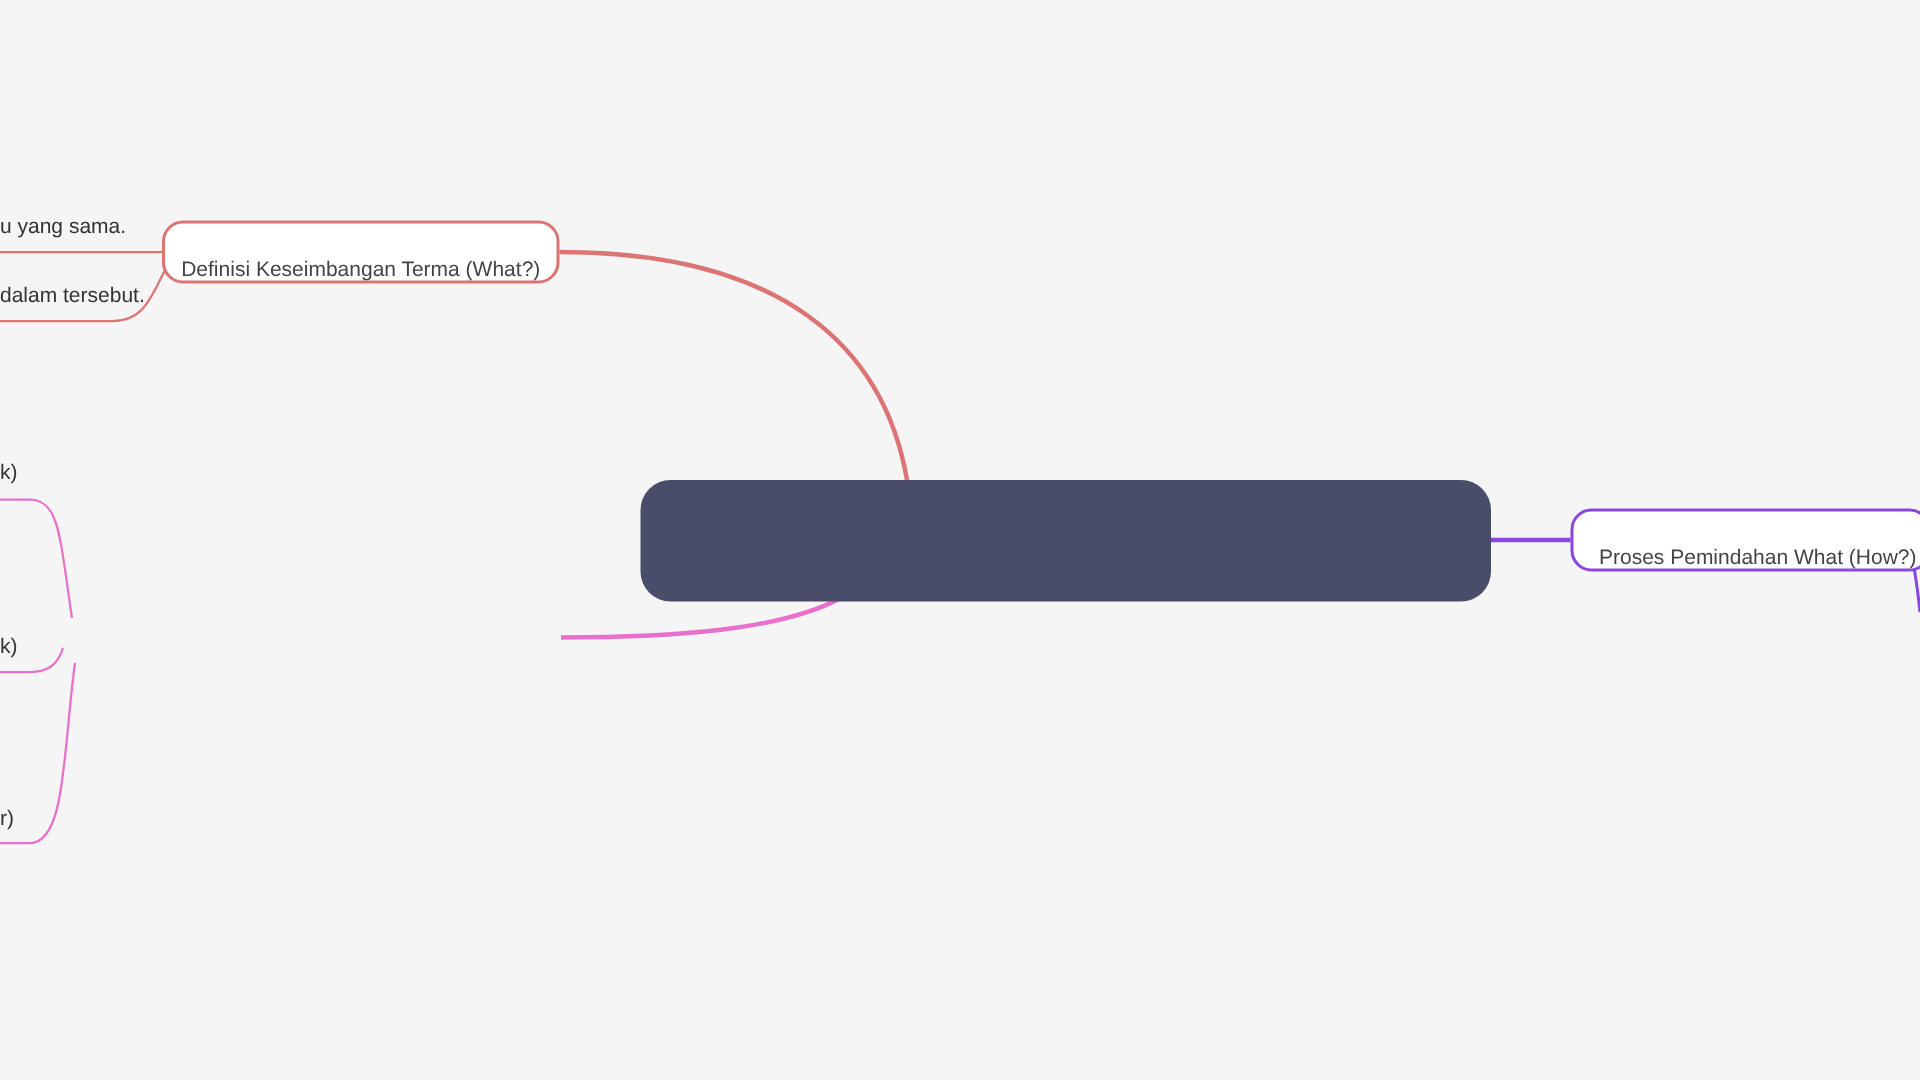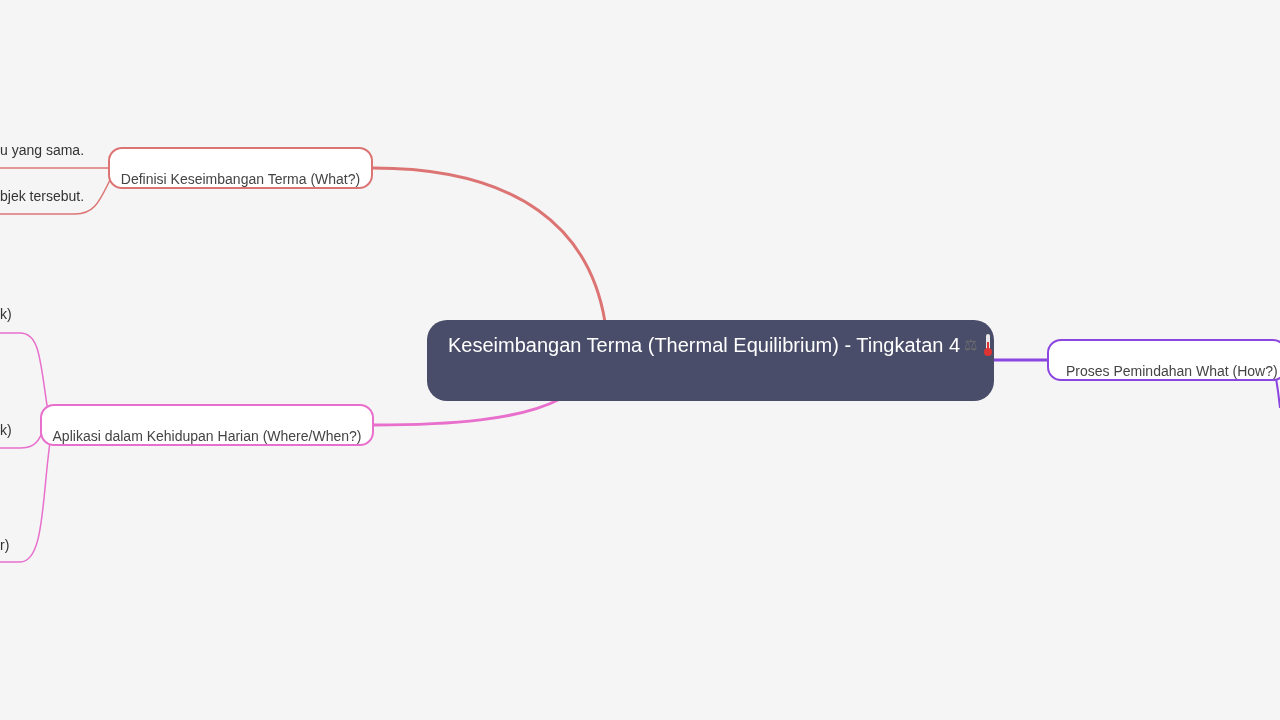--- a/index.html
+++ b/index.html
@@ -56,41 +56,29 @@
 
     <path d="M48,412 C40,360 40,333 20,333 L0,333" stroke="#e86fcc" stroke-width="1.5" fill="none"></path>
     <path d="M42,432 C38,445 30,448 20,448 L0,448" stroke="#e86fcc" stroke-width="1.5" fill="none"></path>
     <path d="M50,442 C42,500 44,562 20,562 L0,562" stroke="#e86fcc" stroke-width="1.5" fill="none"></path>
 
     <path d="M994,360 L1047,360" stroke="#8b46e0" stroke-width="3" fill="none"></path>
     <path d="M1276,378 C1278,390 1279,398 1280,408" stroke="#8b46e0" stroke-width="2" fill="none"></path>
   </svg>
 
   <div class="leaf" style="left:0;top:142px;">u yang sama.</div>
-  <div class="leaf" style="left:0;top:188px;">bjek tersebut.</div>
+  <div class="leaf" style="left:0;top:188px;">dalam tersebut.</div>
   <div class="leaf" style="left:0;top:306px;">k)</div>
   <div class="leaf" style="left:0;top:422px;">k)</div>
   <div class="leaf" style="left:0;top:537px;">r)</div>
 
   <div class="node def">
     <span>Definisi Keseimbangan Terma (What?)</span>
   </div>
 
-  <div class="node apl">
-    <span>Aplikasi dalam Kehidupan Harian (Where/When?)</span>
-  </div>
 
   <div class="node pro">
     <span>Proses Pemindahan What (How?)</span>
   </div>
 
   <div class="root">
-    <div class="root-title">
-      <span>Keseimbangan Terma (Thermal Equilibrium) - Tingkatan 4</span>
-      <span class="emoji-scale">⚖</span>
-      <span class="thermo">
-        <span class="tube"></span>
-          <span class="fill"></span>
-          <span class="bulb"></span>
-      </span>
-    </div>
   </div>
 </div>
 
 </body></html>

